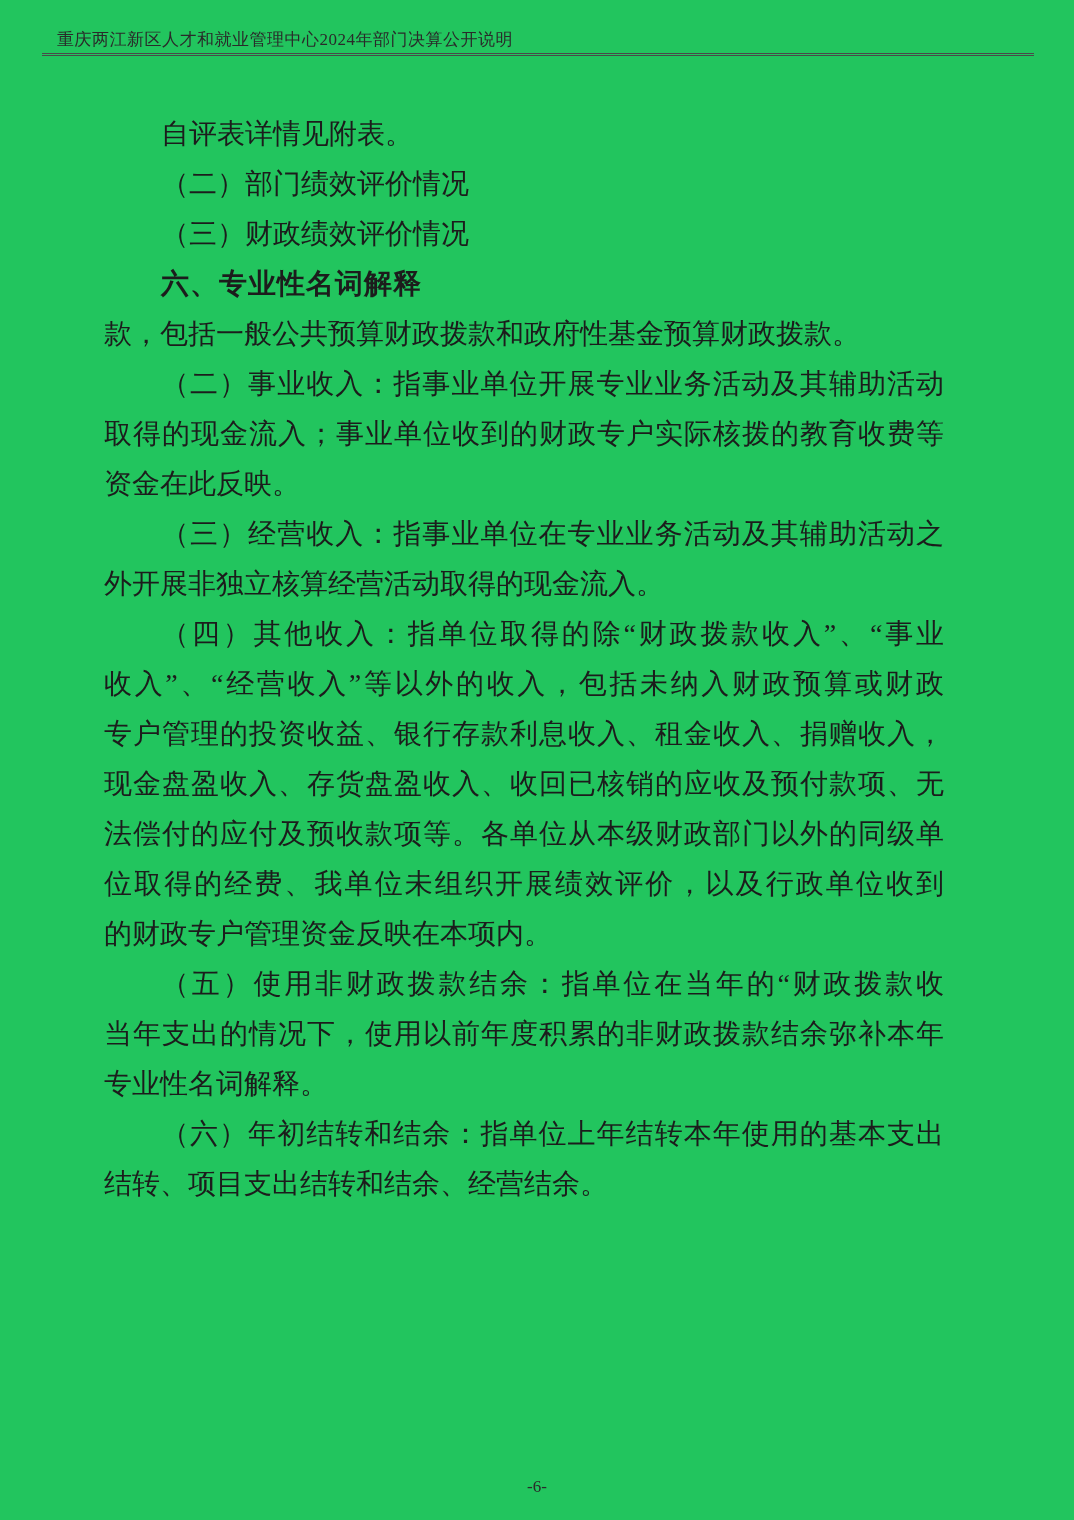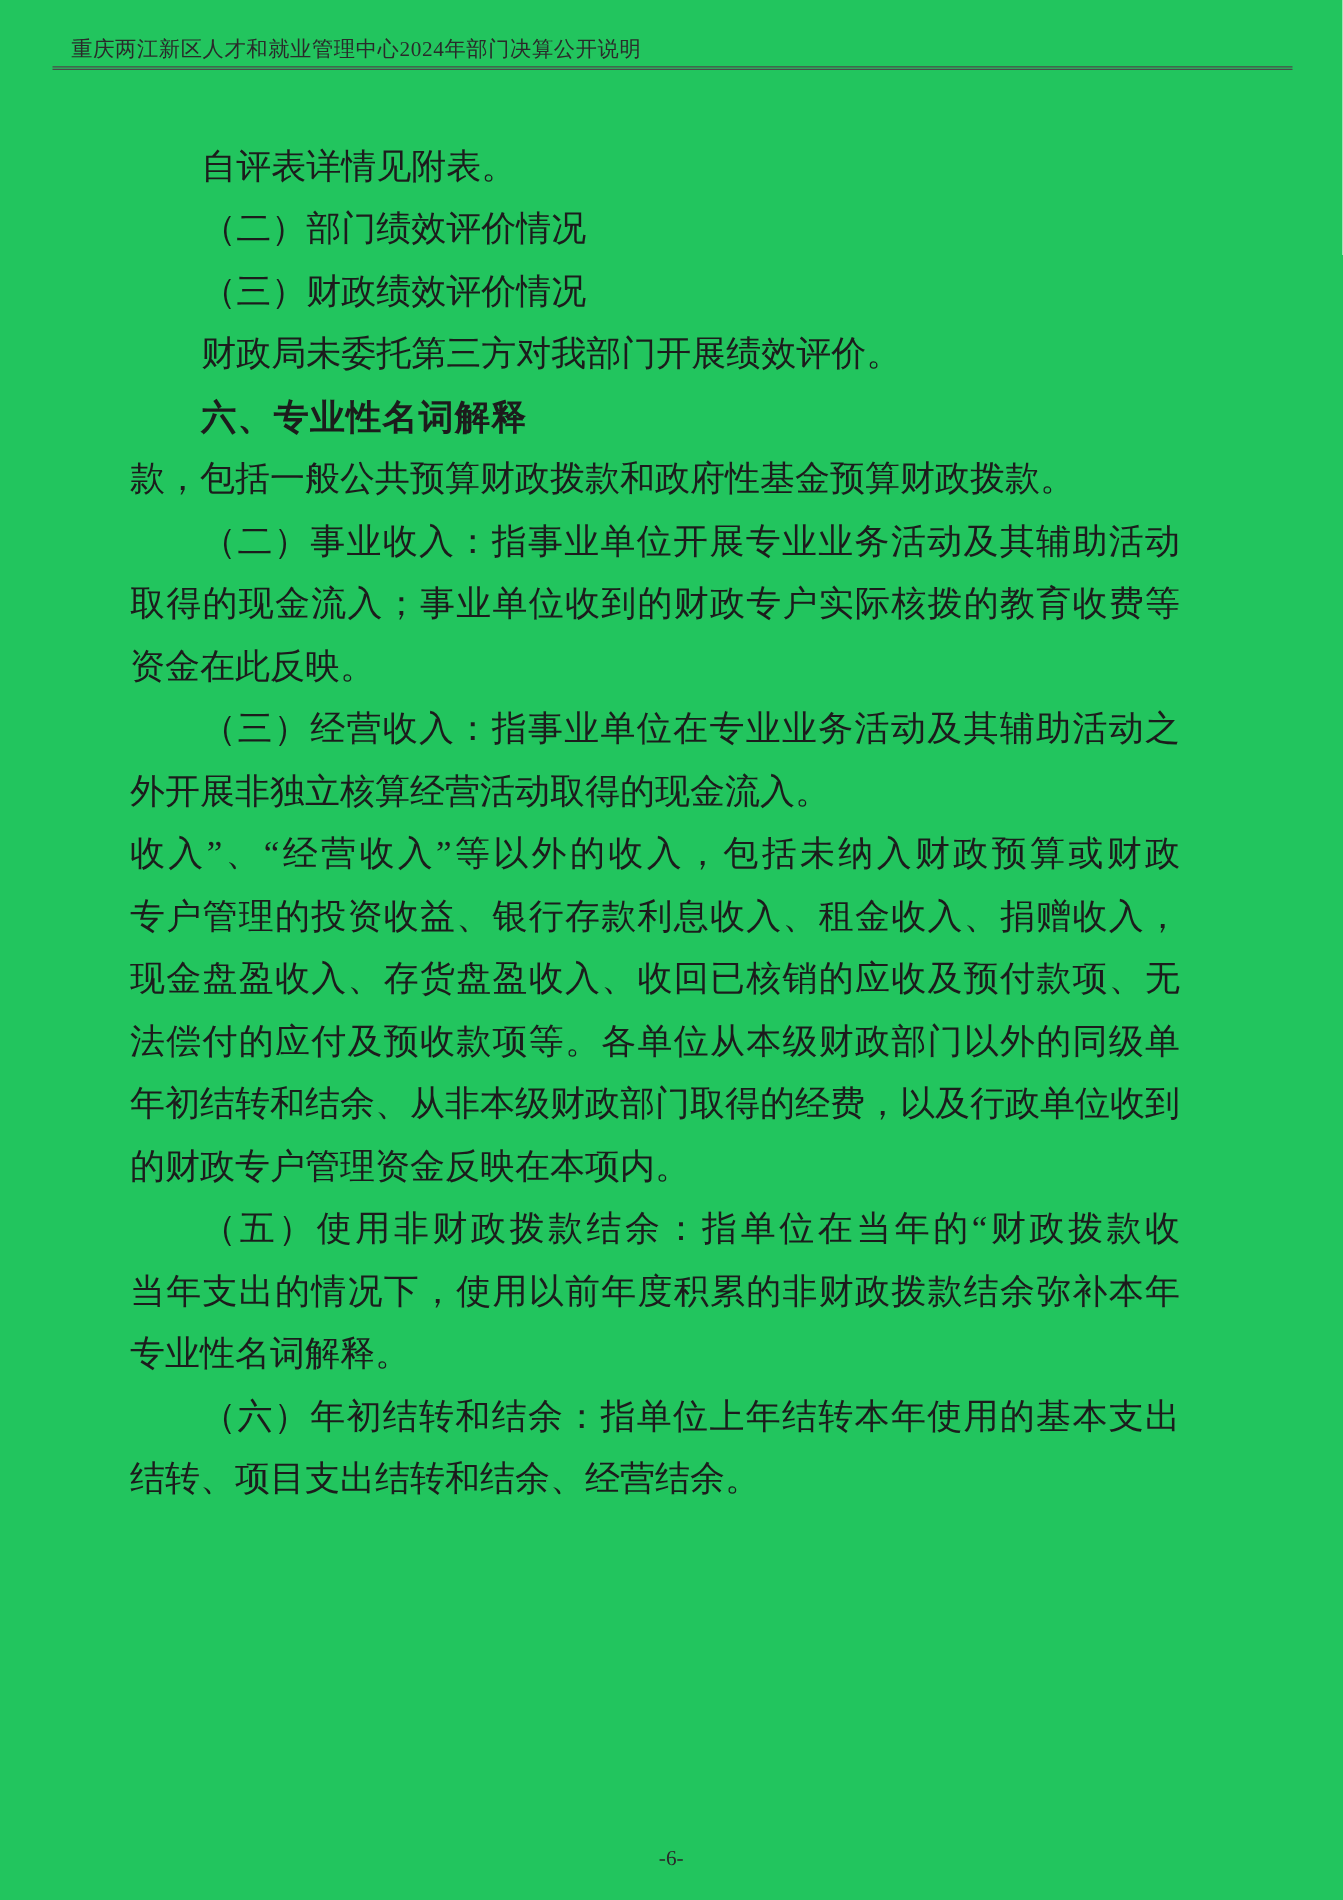--- a/index.html
+++ b/index.html
@@ -70,33 +70,33 @@
 <div class="page">
   <div>
     <span class="header-title">重庆两江新区人才和就业管理中心2024年部门决算公开说明</span>
     <div class="header-rule"></div>
   </div>
 
   <div class="doc-body" id="body-lines">
       <div class="line indent">自评表详情见附表。</div>
       <div class="line indent">（二）部门绩效评价情况</div>
       <div class="line indent">（三）财政绩效评价情况</div>
-      <div class="line indent">财政局未委托第三方对我部门开展绩效评价。</div>
       <div class="line indent heading">六、专业性名词解释</div>
       <div class="line">款，包括一般公共预算财政拨款和政府性基金预算财政拨款。</div>
       <div class="line indent justify">（二）事业收入：指事业单位开展专业业务活动及其辅助活动</div>
       <div class="line justify">取得的现金流入；事业单位收到的财政专户实际核拨的教育收费等</div>
       <div class="line">资金在此反映。</div>
       <div class="line indent justify">（三）经营收入：指事业单位在专业业务活动及其辅助活动之</div>
       <div class="line">外开展非独立核算经营活动取得的现金流入。</div>
+      <div class="line indent justify">（四）其他收入：指单位取得的除“财政拨款收入”、“事业</div>
       <div class="line justify">收入”、“经营收入”等以外的收入，包括未纳入财政预算或财政</div>
       <div class="line justify">专户管理的投资收益、银行存款利息收入、租金收入、捐赠收入，</div>
       <div class="line justify">现金盘盈收入、存货盘盈收入、收回已核销的应收及预付款项、无</div>
       <div class="line justify">法偿付的应付及预收款项等。各单位从本级财政部门以外的同级单</div>
-      <div class="line justify">年初结转和结余、从非本级财政部门取得的经费，以及行政单位收到</div>
+      <div class="line justify">位取得的经费、我单位未组织开展绩效评价，以及行政单位收到</div>
       <div class="line">的财政专户管理资金反映在本项内。</div>
       <div class="line indent justify">（五）使用非财政拨款结余：指单位在当年的“财政拨款收</div>
       <div class="line justify">当年支出的情况下，使用以前年度积累的非财政拨款结余弥补本年</div>
       <div class="line">专业性名词解释。</div>
       <div class="line indent justify">（六）年初结转和结余：指单位上年结转本年使用的基本支出</div>
       <div class="line">结转、项目支出结转和结余、经营结余。</div>
     </div>
 
   <div class="page-footer">
     <span>-6-</span>

